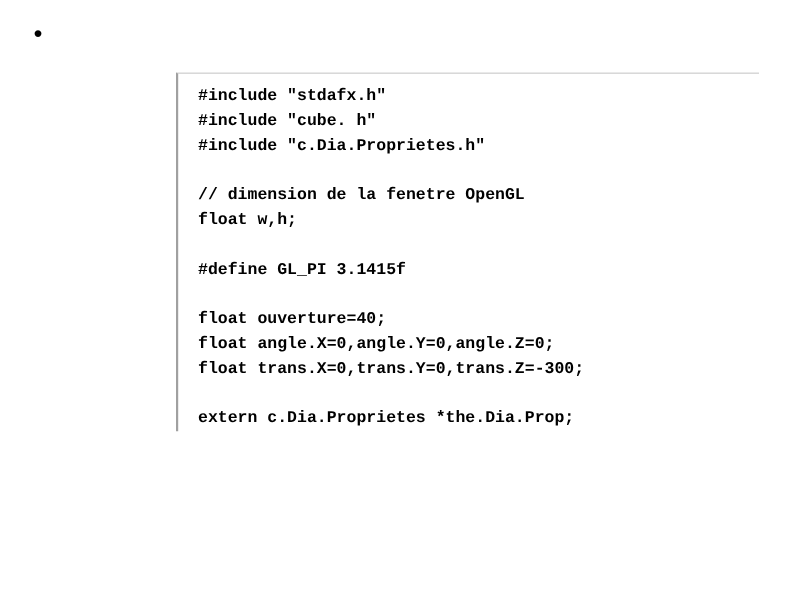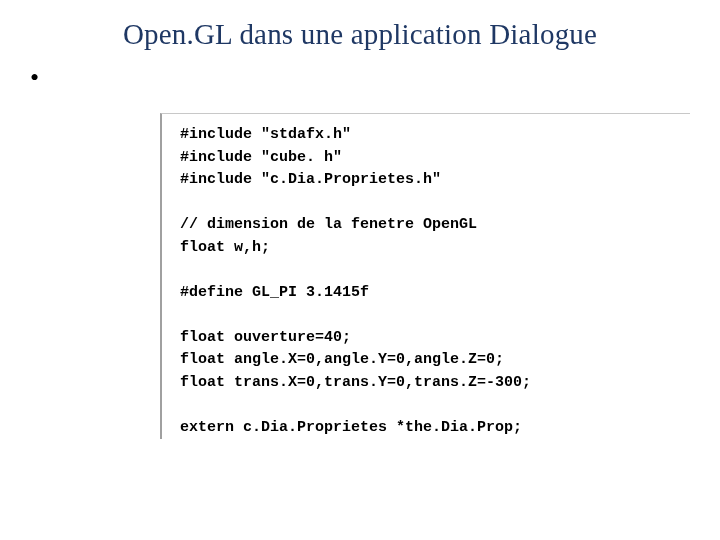--- a/index.html
+++ b/index.html
@@ -55,21 +55,20 @@
     white-space: pre;
     color: #000;
     font-weight: bold;
   }
 </style>
 </head>
 <body>
 
 <div class="slide">
 
-  <h1 class="title">Open.GL dans une application Dialogue</h1>
 
   <div class="bullet-row">
     <div class="bullet-dot">•</div>
   </div>
 
   <div class="code-wrap">
     <div class="code">#include "stdafx.h"
 #include "cube. h"
 #include "c.Dia.Proprietes.h"
 

